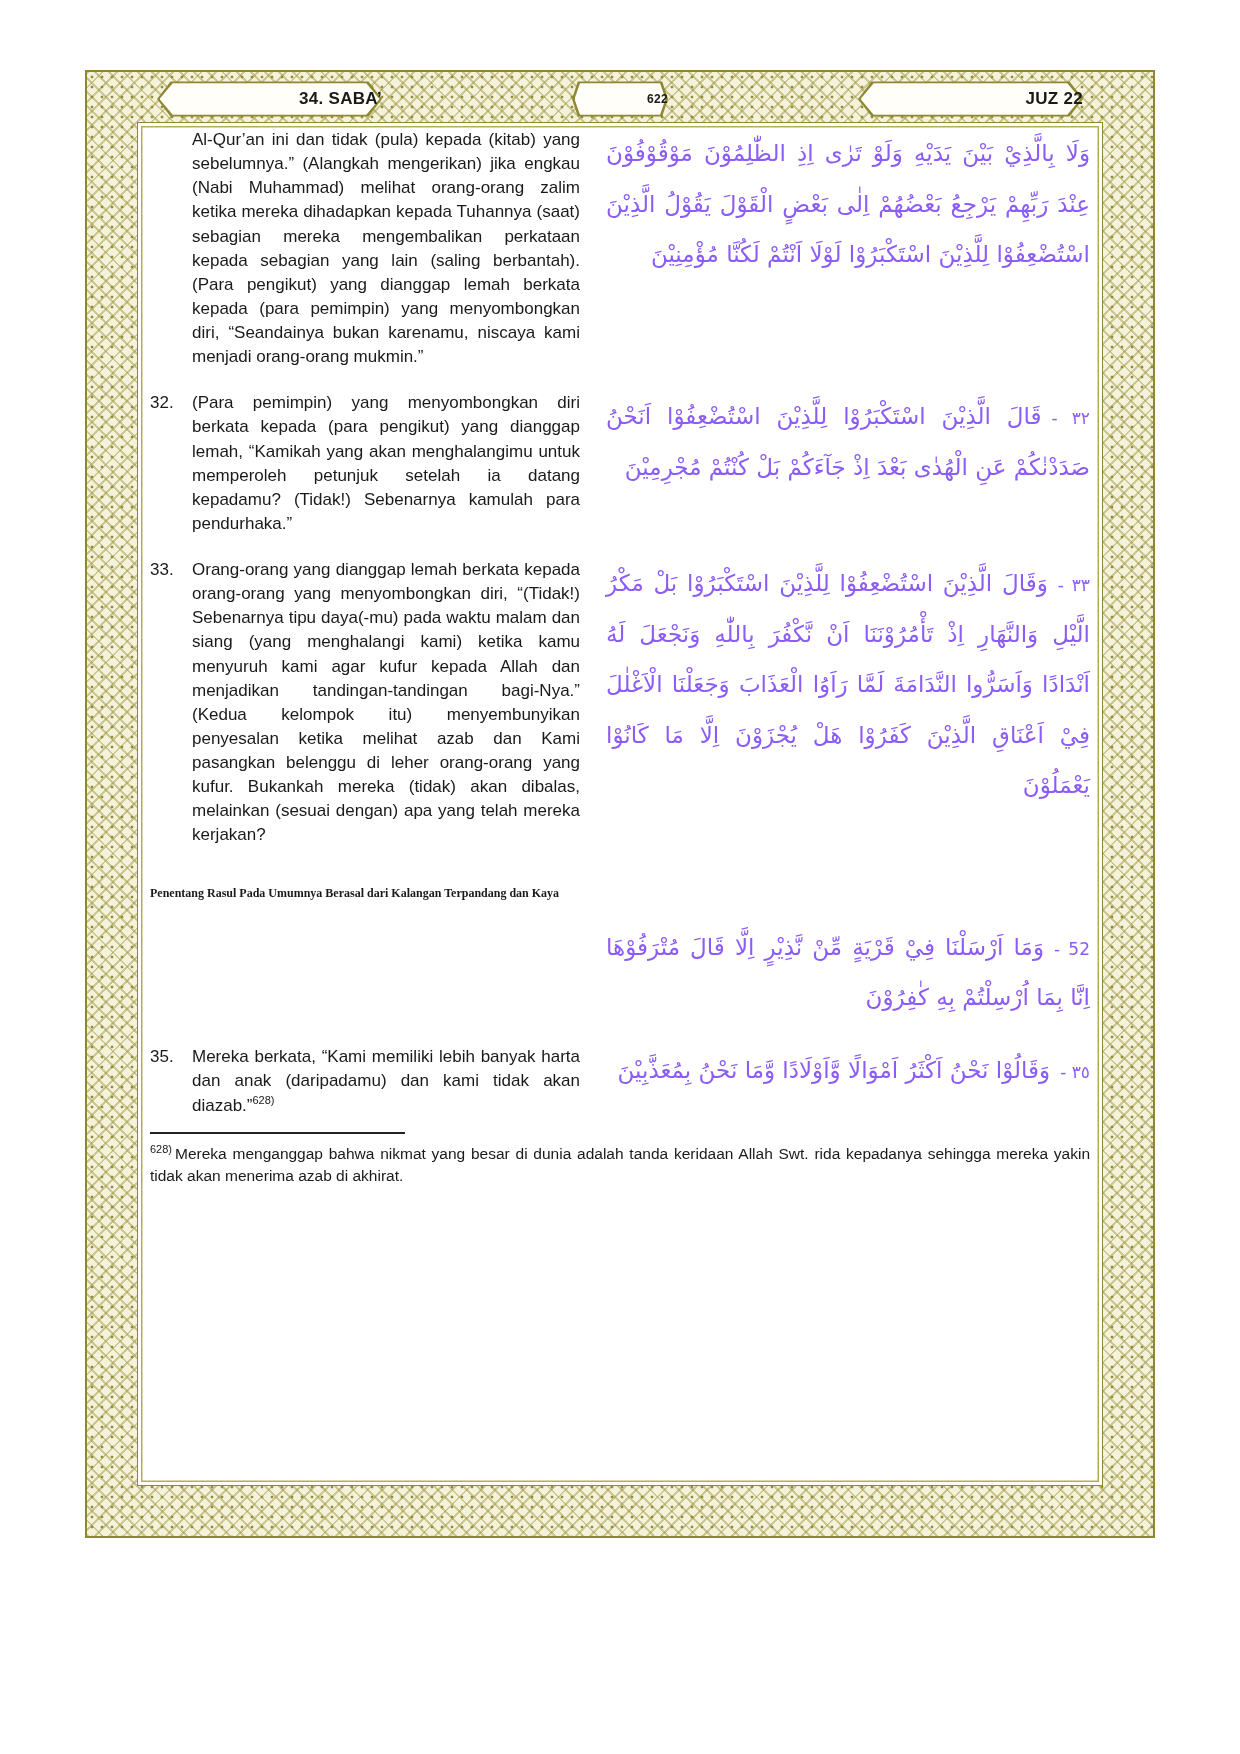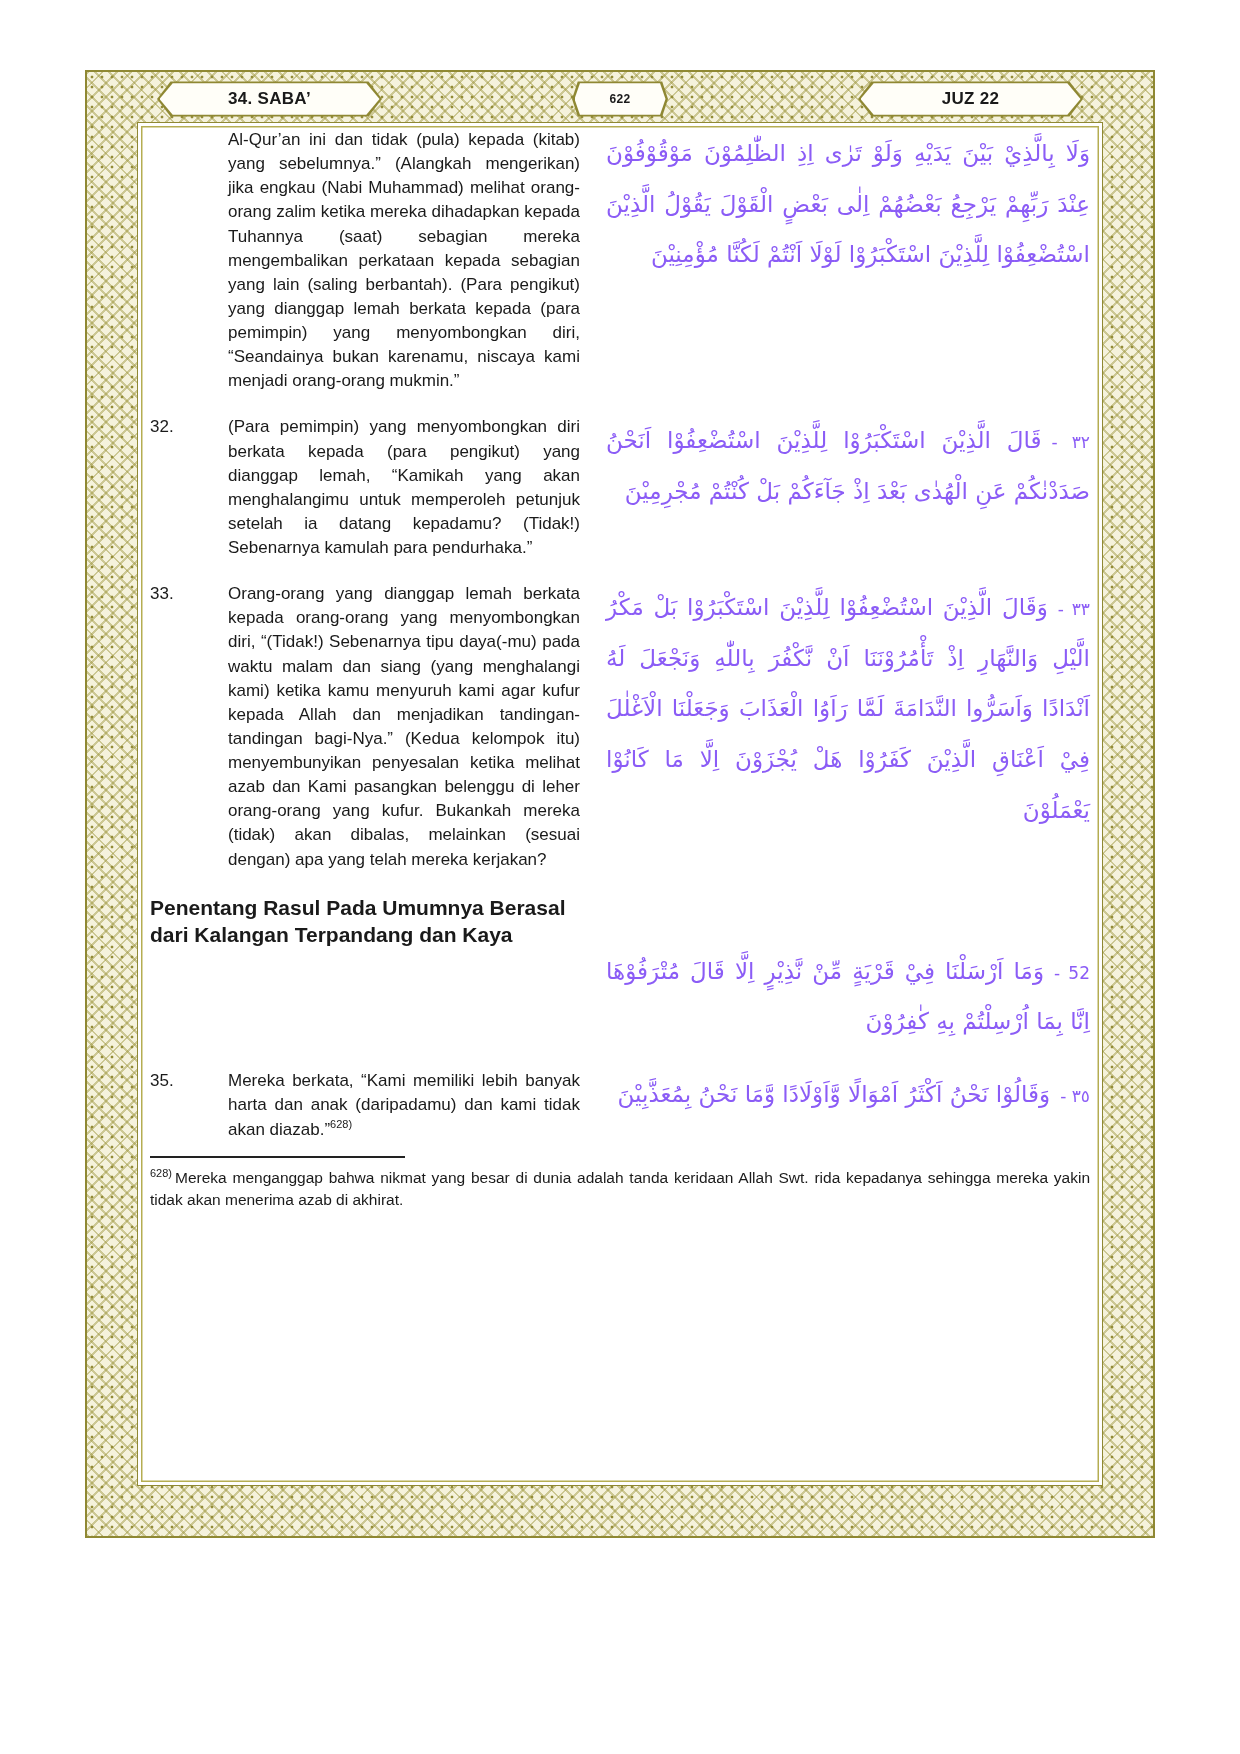--- a/index.html
+++ b/index.html
@@ -27,54 +27,54 @@
   .frame-inner {
     position: absolute; left: 50px; top: 50px; right: 50px; bottom: 50px;
     background: #ffffff;
     border: 1.5px solid #8f8833;
     box-shadow: inset 0 0 0 3px #ffffff, inset 0 0 0 4.5px #b5ad52;
   }
 
   
   .cartouche {
     position: absolute; top: 8px; height: 38px; z-index: 2;
-    display: flex; align-items: center; justify-content: center;
+    display: flex; align-items: center; justify-content: flex-end;
   }
   .c-left   { left: 70px;  width: 225px; }
   .c-center { left: 50%; margin-left: -48px; width: 96px; }
   .c-right  { right: 70px; width: 225px; }
   .c-shape {
     position: absolute; inset: 0; background: #8f8833;
     clip-path: polygon(0% 50%, 6% 4%, 94% 4%, 100% 50%, 94% 96%, 6% 96%);
   }
   .c-shape::after {
     content: ""; position: absolute; inset: 2.5px; background: #fffef8;
     clip-path: polygon(0% 50%, 6% 2%, 94% 2%, 100% 50%, 94% 98%, 6% 98%);
   }
   .c-text { position: relative; z-index: 1; font-weight: 700; font-size: 17px; letter-spacing: .3px; }
   .c-center .c-text { font-size: 12px; }
 
   
   .content { position: absolute; left: 150px; top: 128px; width: 940px; z-index: 1; }
 
   .row { display: flex; align-items: flex-start; gap: 26px; margin-bottom: 22px; }
   .left-col { width: 430px; flex-shrink: 0; }
-  .trans { display: flex; gap: 36px; }
+  .trans { display: flex; }
   .vnum { width: 42px; flex-shrink: 0; font-size: 17px; line-height: 1.42; }
   .vtext { flex: 1; margin: 0; font-size: 17px; line-height: 1.42; text-align: justify; }
 
   .arabic {
     flex: 1; direction: rtl;
     font-family: "DejaVu Sans", sans-serif;
     font-size: 23px; line-height: 2.2;
     text-align: justify; color: #8b5cf6;
   }
   .amarker { margin-inline-end: 10px; font-size: 17px; }
 
-  .section-heading { font-size: 21px; font-weight: 700; line-height: 1.32; margin: 0 0 10px 0; }
+  .section-heading { font-size: 12px; font-weight: 700; line-height: 1.32; margin: 16px 0 10px 0; font-family: Liberation Serif, serif; }
   .row-34 .arabic { margin-top: 52px; }
   .row-35 { margin-bottom: 14px; }
 
   .footnote { margin-top: 4px; }
   .fn-rule { width: 255px; border-top: 2.5px solid #222222; margin: 4px 0 8px 0; }
   .fn-text { margin: 0; font-size: 15.5px; line-height: 1.45; text-align: justify; }
   .fn-text sup { font-size: 11px; margin-right: 3px; }
   .vtext sup { font-size: 11px; }
 </style>
 </head>

